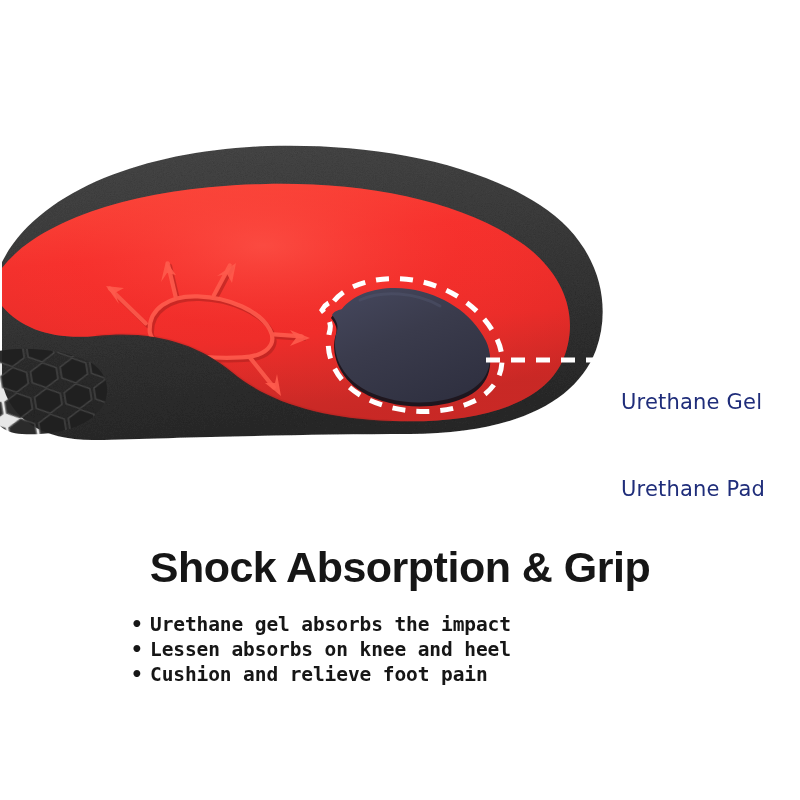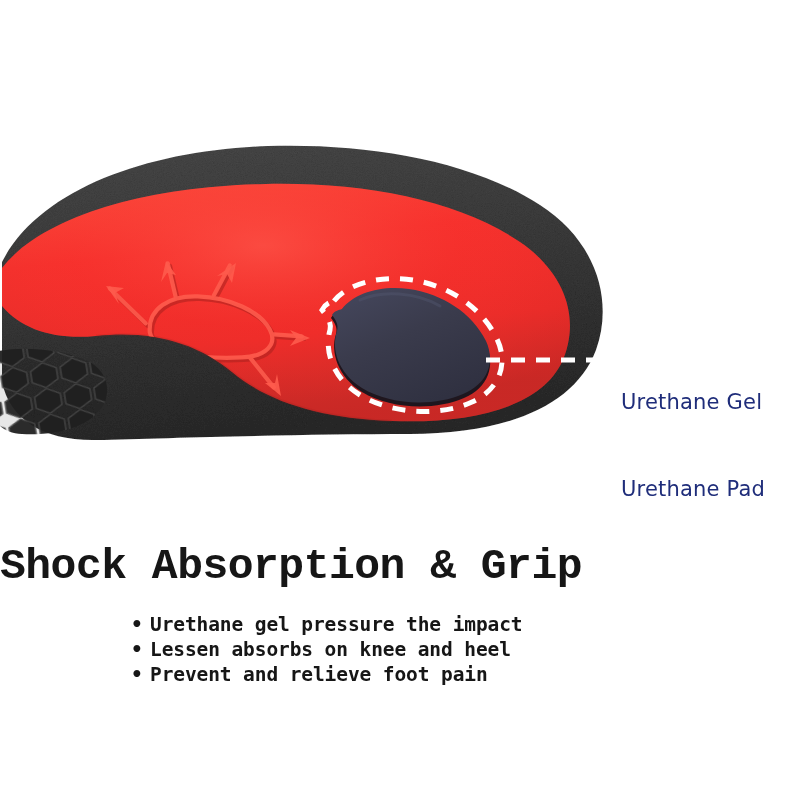--- a/index.html
+++ b/index.html
@@ -18,21 +18,22 @@
   .callout-label{
     position:absolute;left:621px;top:330px;
     font-family:"DejaVu Sans", sans-serif;
     font-size:21px;line-height:29px;
     color:#1F2D7A;letter-spacing:.2px;white-space:pre;
   }
 
   
   #textblock{position:absolute;left:0;top:540px;width:800px;}
   .headline{
-    font-family:Liberation Mono, monospace;
+    text-align:center;
+    font-family:Liberation Sans, sans-serif;
     font-weight:bold;font-size:43px;line-height:54px;
     color:#161616;letter-spacing:-.5px;white-space:pre;
   }
   .bullets{
     margin:18px 0 0 0;padding:0;list-style:none;
     padding-left:131px;
   }
   .bullets li{
     display:flex;align-items:baseline;
     font-family:"DejaVu Sans Mono", monospace;
@@ -255,26 +256,26 @@
   <div class="callout-label">
     <div>Urethane Gel</div>
     <div>Urethane Pad</div>
   </div>
 
   <div id="textblock">
     <div class="headline">Shock Absorption &amp; Grip</div>
     <ul class="bullets">
       <li>
         <span class="bullet-dot">•</span>
-        <span>Urethane gel pressure the impact</span>
+        <span>Urethane gel absorbs the impact</span>
       </li>
       <li>
         <span class="bullet-dot">•</span>
         <span>Lessen absorbs on knee and heel</span>
       </li>
       <li>
         <span class="bullet-dot">•</span>
-        <span>Prevent and relieve foot pain</span>
+        <span>Cushion and relieve foot pain</span>
       </li>
     </ul>
   </div>
 
 </div>
 
 </body></html>

